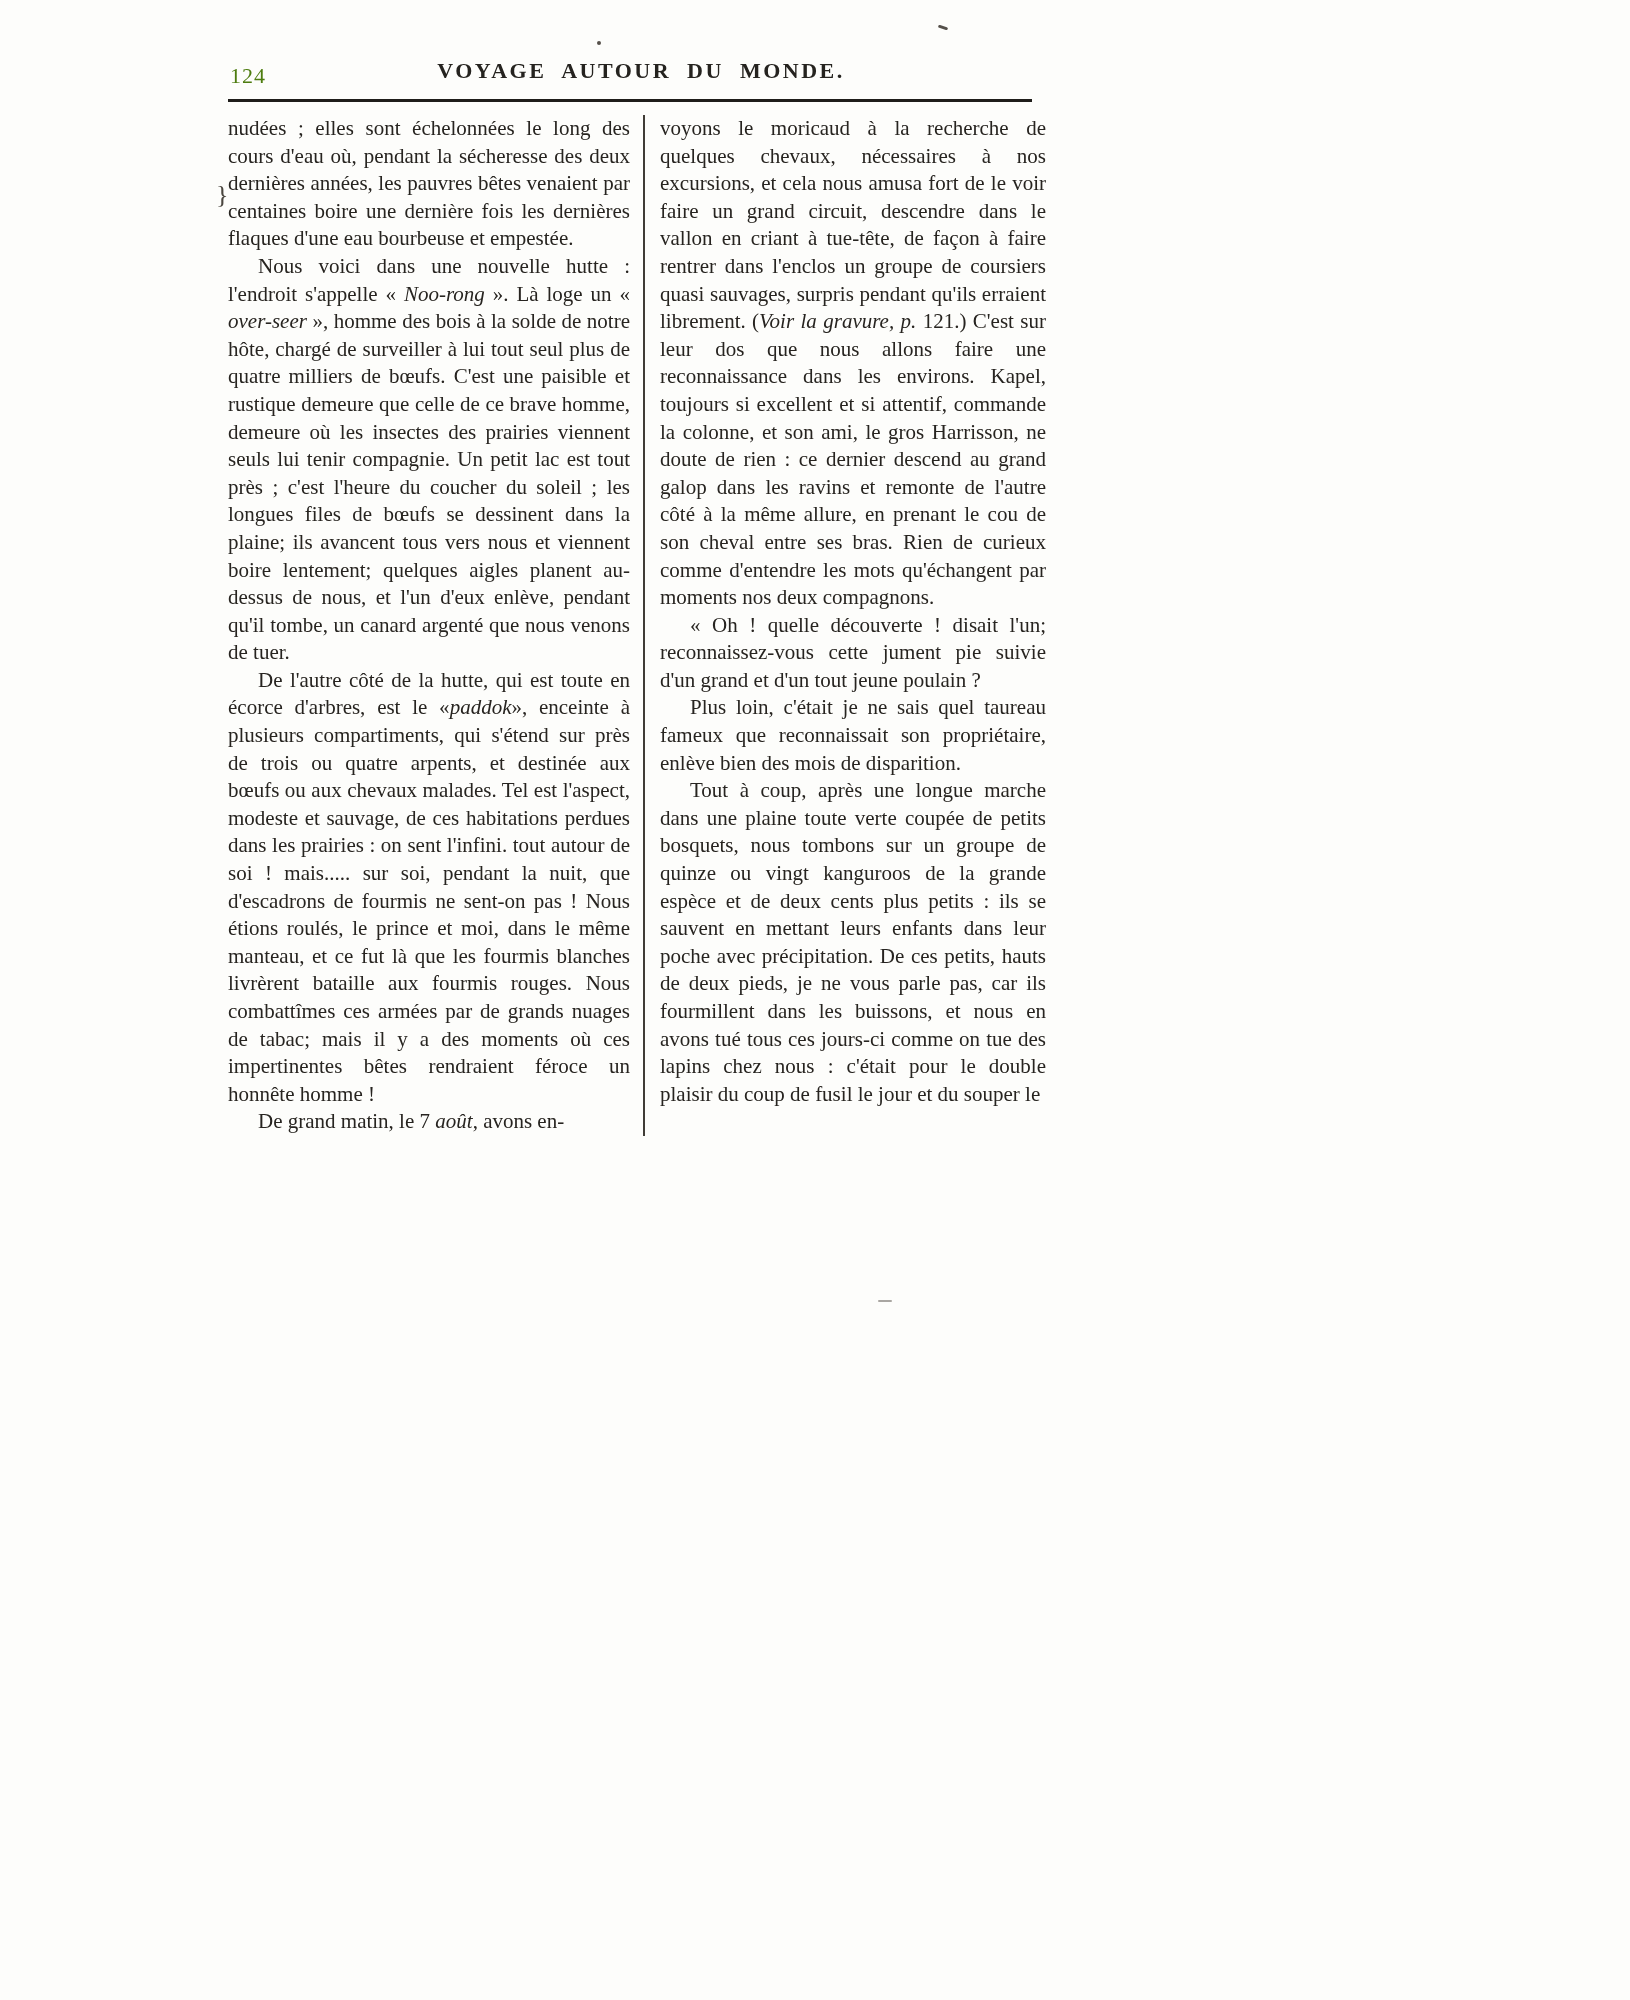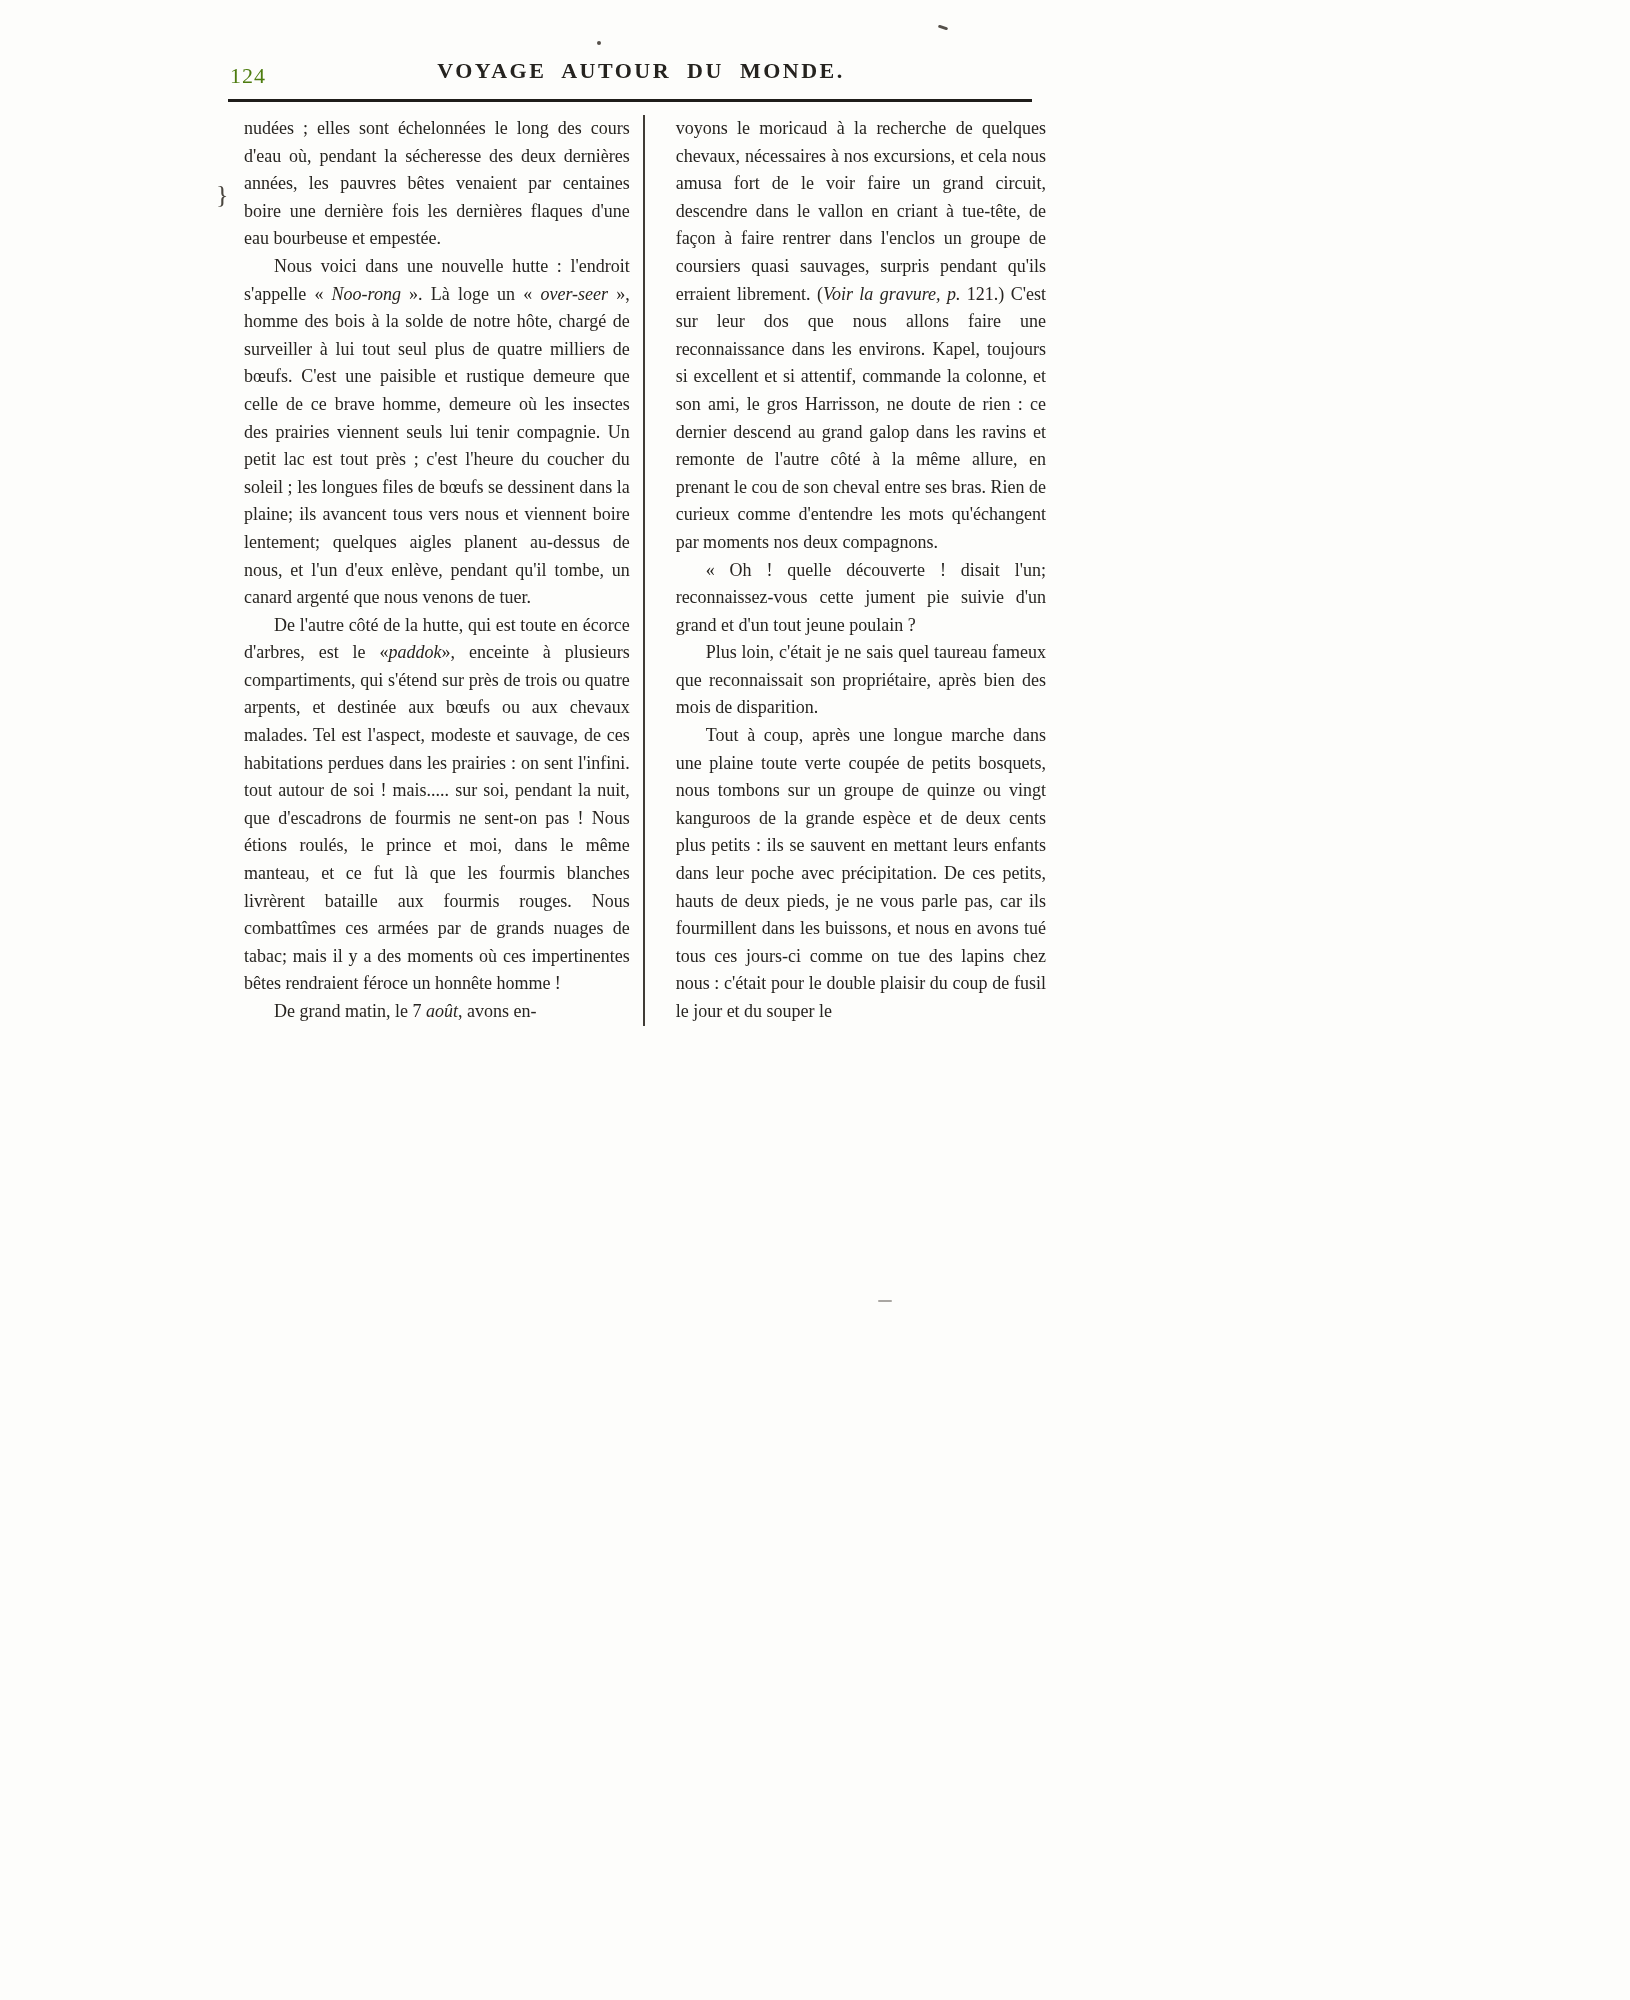--- a/index.html
+++ b/index.html
@@ -30,24 +30,23 @@
     color: #25231f;
   }
   .header-rule {
     height: 3px; width: 804px;
     background: #1f1d1a; border: none;
     margin: 5px 0 0 0;
   }
   .columns { display: flex; margin-top: 13px; }
   .col {
     text-align: justify;
-    font-size: 18px;
+    font-size: 21px;
     line-height: 27.6px;
     color: #272420;
-    margin-left: 16px;
   }
   .col-left { width: 402px; }
   .col-right { width: 386px; }
   .divider { width: 2px; background: #403c36; margin-left: 13px; margin-right: 15px; }
   p.para { margin: 0; }
   p.para.indent { text-indent: 30px; }
   em { font-style: italic; font-family: Liberation Serif, serif; }
   .margin-brace {
     position: absolute; left: -12px; top: 126px;
     font-size: 26px; color: #4a463f;
@@ -79,18 +78,18 @@
       <section class="col col-left">
           <p class="para"><span>nudées ; elles sont échelonnées le long des cours d'eau où, pendant la sécheresse des deux dernières années, les pauvres bêtes venaient par centaines boire une dernière fois les dernières flaques d'une eau bourbeuse et empestée.</span></p>
           <p class="para indent"><span>Nous voici dans une nouvelle hutte : l'endroit s'appelle « </span><em>Noo-rong</em><span> ». Là loge un « </span><em>over-seer</em><span> », homme des bois à la solde de notre hôte, chargé de surveiller à lui tout seul plus de quatre milliers de bœufs. C'est une paisible et rustique demeure que celle de ce brave homme, demeure où les insectes des prairies viennent seuls lui tenir compagnie. Un petit lac est tout près ; c'est l'heure du coucher du soleil ; les longues files de bœufs se dessinent dans la plaine; ils avancent tous vers nous et viennent boire lentement; quelques aigles planent au-dessus de nous, et l'un d'eux enlève, pendant qu'il tombe, un canard argenté que nous venons de tuer.</span></p>
           <p class="para indent"><span>De l'autre côté de la hutte, qui est toute en écorce d'arbres, est le «</span><em>paddok</em><span>», enceinte à plusieurs compartiments, qui s'étend sur près de trois ou quatre arpents, et destinée aux bœufs ou aux chevaux malades. Tel est l'aspect, modeste et sauvage, de ces habitations perdues dans les prairies : on sent l'infini. tout autour de soi ! mais..... sur soi, pendant la nuit, que d'escadrons de fourmis ne sent-on pas ! Nous étions roulés, le prince et moi, dans le même manteau, et ce fut là que les fourmis blanches livrèrent bataille aux fourmis rouges. Nous combattîmes ces armées par de grands nuages de tabac; mais il y a des moments où ces impertinentes bêtes rendraient féroce un honnête homme !</span></p>
           <p class="para indent"><span>De grand matin, le 7 </span><em>août</em><span>, avons en-</span></p>
         </section>
       <div class="divider"></div>
       <section class="col col-right">
           <p class="para"><span>voyons le moricaud à la recherche de quelques chevaux, nécessaires à nos excursions, et cela nous amusa fort de le voir faire un grand circuit, descendre dans le vallon en criant à tue-tête, de façon à faire rentrer dans l'enclos un groupe de coursiers quasi sauvages, surpris pendant qu'ils erraient librement. (</span><em>Voir la gravure, p.</em><span> 121.) C'est sur leur dos que nous allons faire une reconnaissance dans les environs. Kapel, toujours si excellent et si attentif, commande la colonne, et son ami, le gros Harrisson, ne doute de rien : ce dernier descend au grand galop dans les ravins et remonte de l'autre côté à la même allure, en prenant le cou de son cheval entre ses bras. Rien de curieux comme d'entendre les mots qu'échangent par moments nos deux compagnons.</span></p>
           <p class="para indent"><span>« Oh ! quelle découverte ! disait l'un; reconnaissez-vous cette jument pie suivie d'un grand et d'un tout jeune poulain ?</span></p>
-          <p class="para indent"><span>Plus loin, c'était je ne sais quel taureau fameux que reconnaissait son propriétaire, après bien des mois de disparition.</span></p>
+          <p class="para indent"><span>Plus loin, c'était je ne sais quel taureau fameux que reconnaissait son propriétaire, enlève bien des mois de disparition.</span></p>
           <p class="para indent"><span>Tout à coup, après une longue marche dans une plaine toute verte coupée de petits bosquets, nous tombons sur un groupe de quinze ou vingt kanguroos de la grande espèce et de deux cents plus petits : ils se sauvent en mettant leurs enfants dans leur poche avec précipitation. De ces petits, hauts de deux pieds, je ne vous parle pas, car ils fourmillent dans les buissons, et nous en avons tué tous ces jours-ci comme on tue des lapins chez nous : c'était pour le double plaisir du coup de fusil le jour et du souper le</span></p>
         </section>
     </main>
   </div>
 </div>
 
 </body></html>

